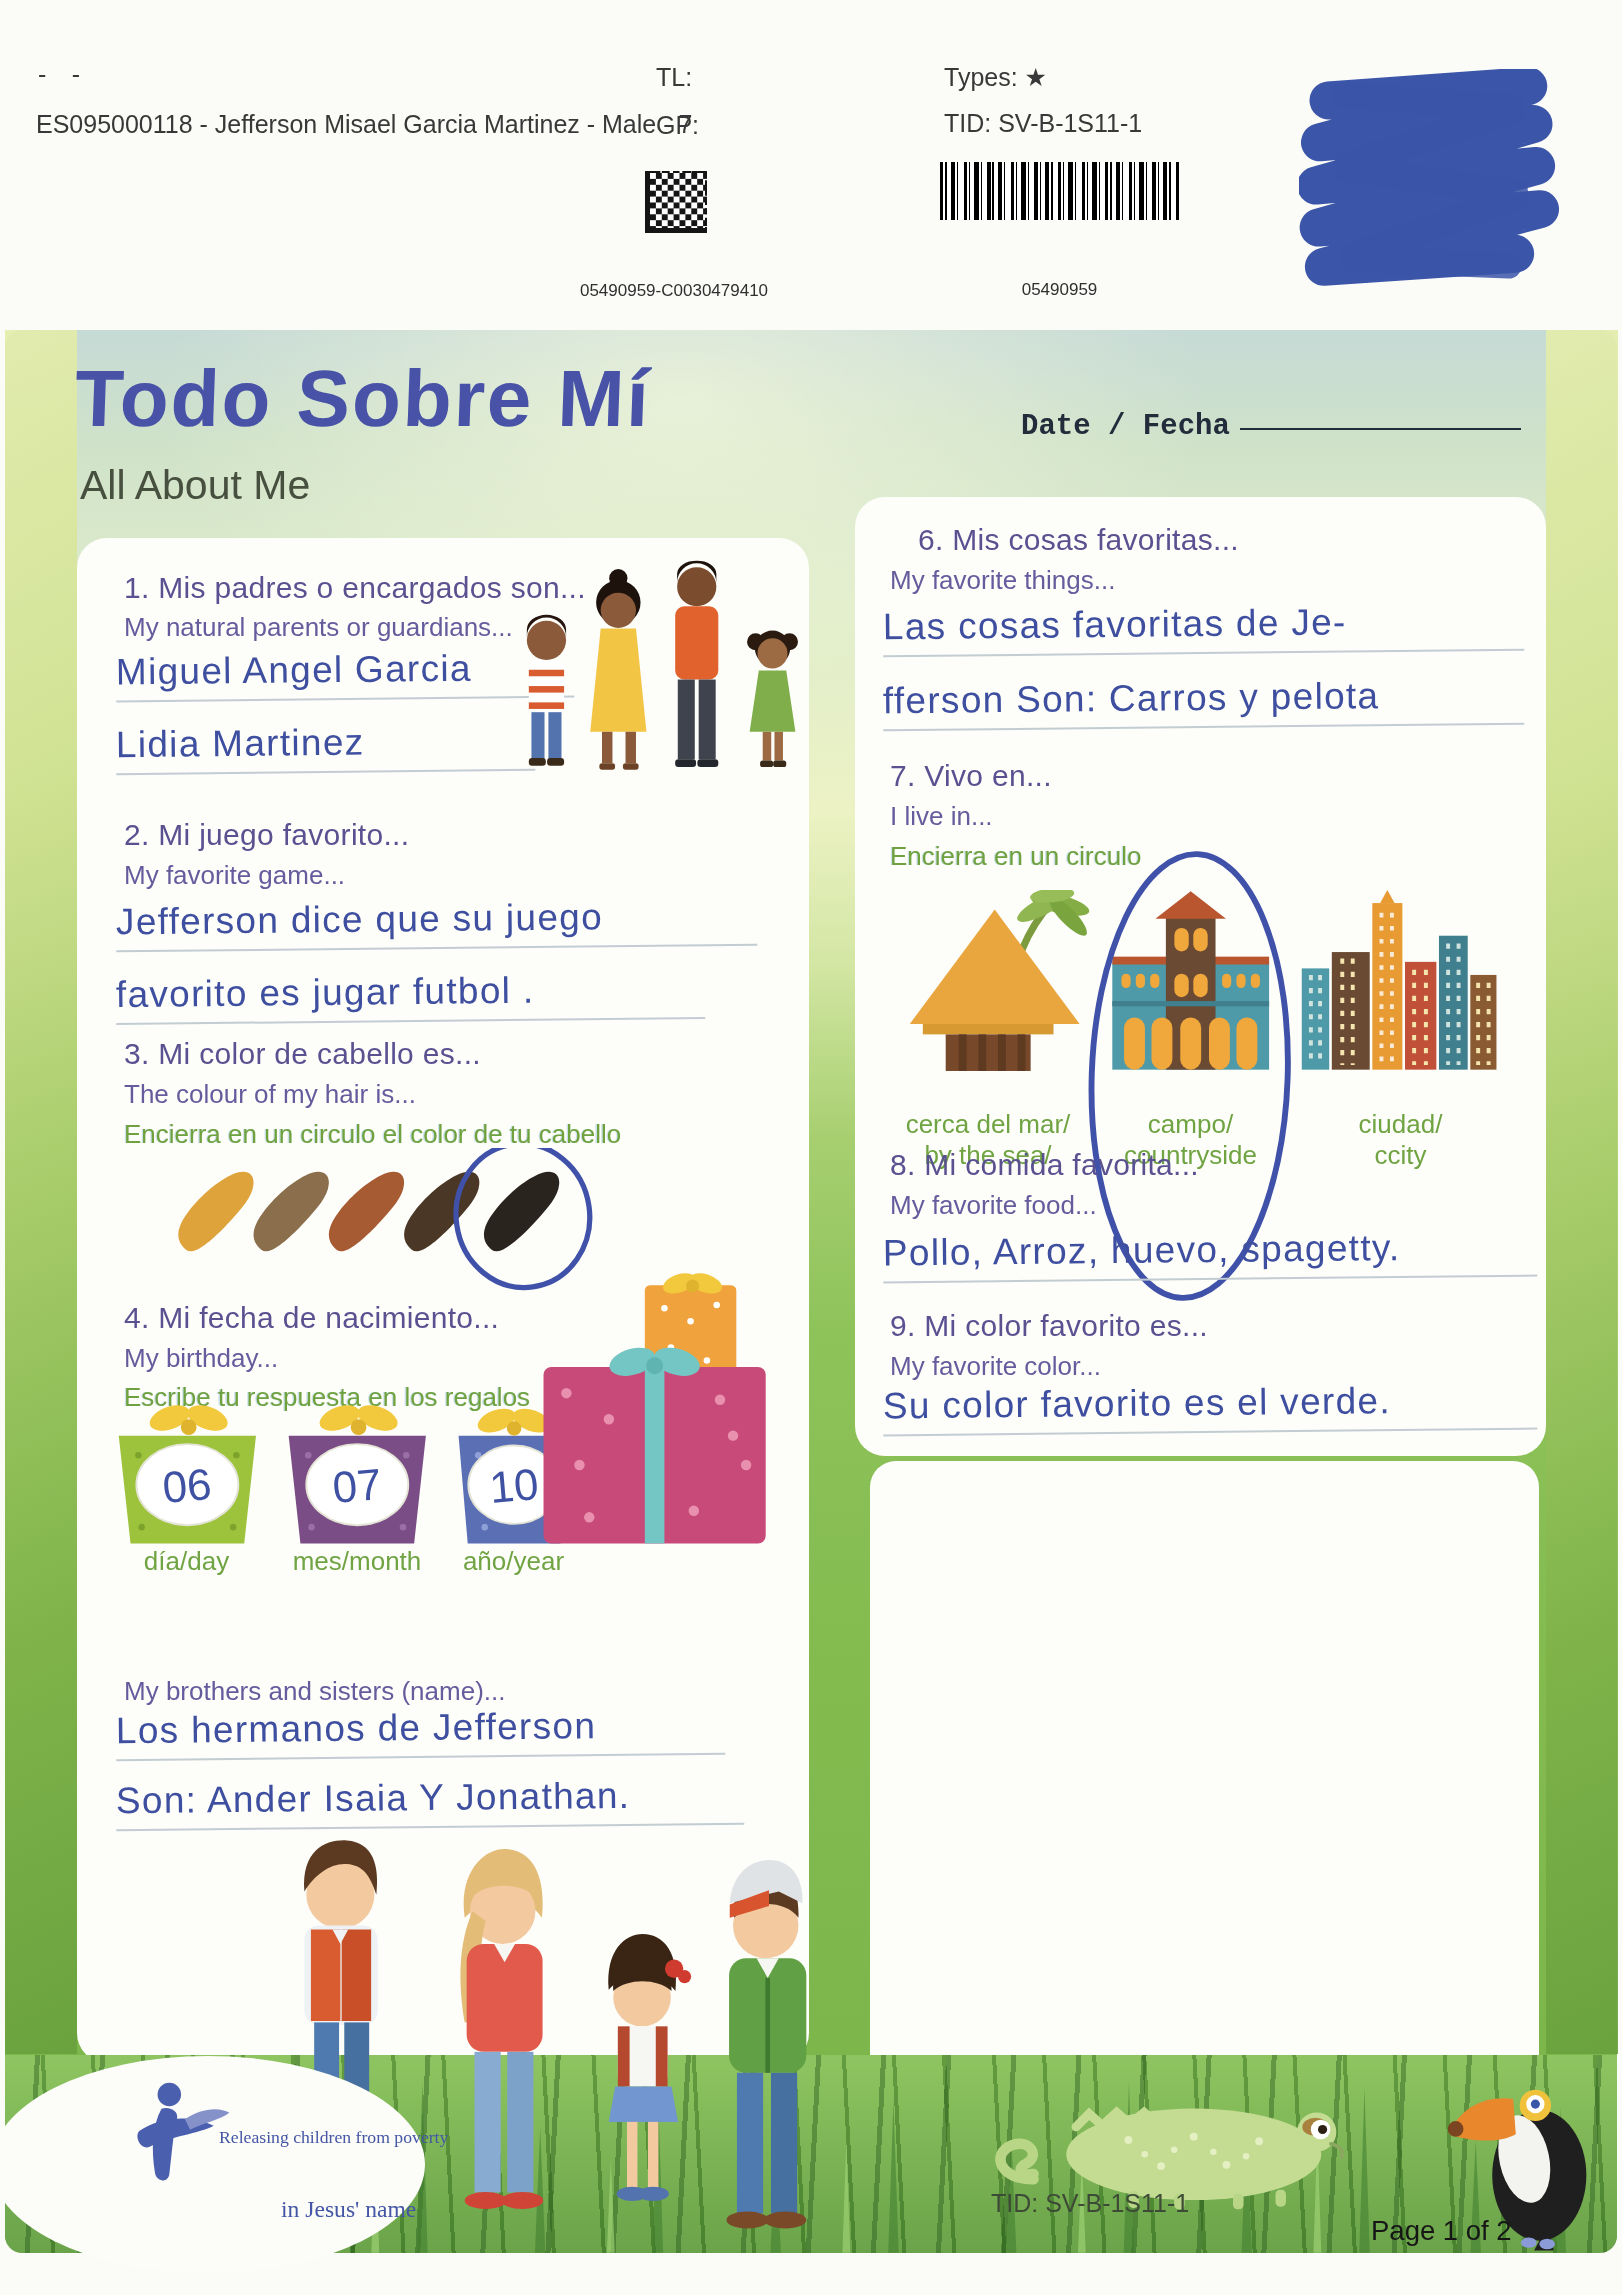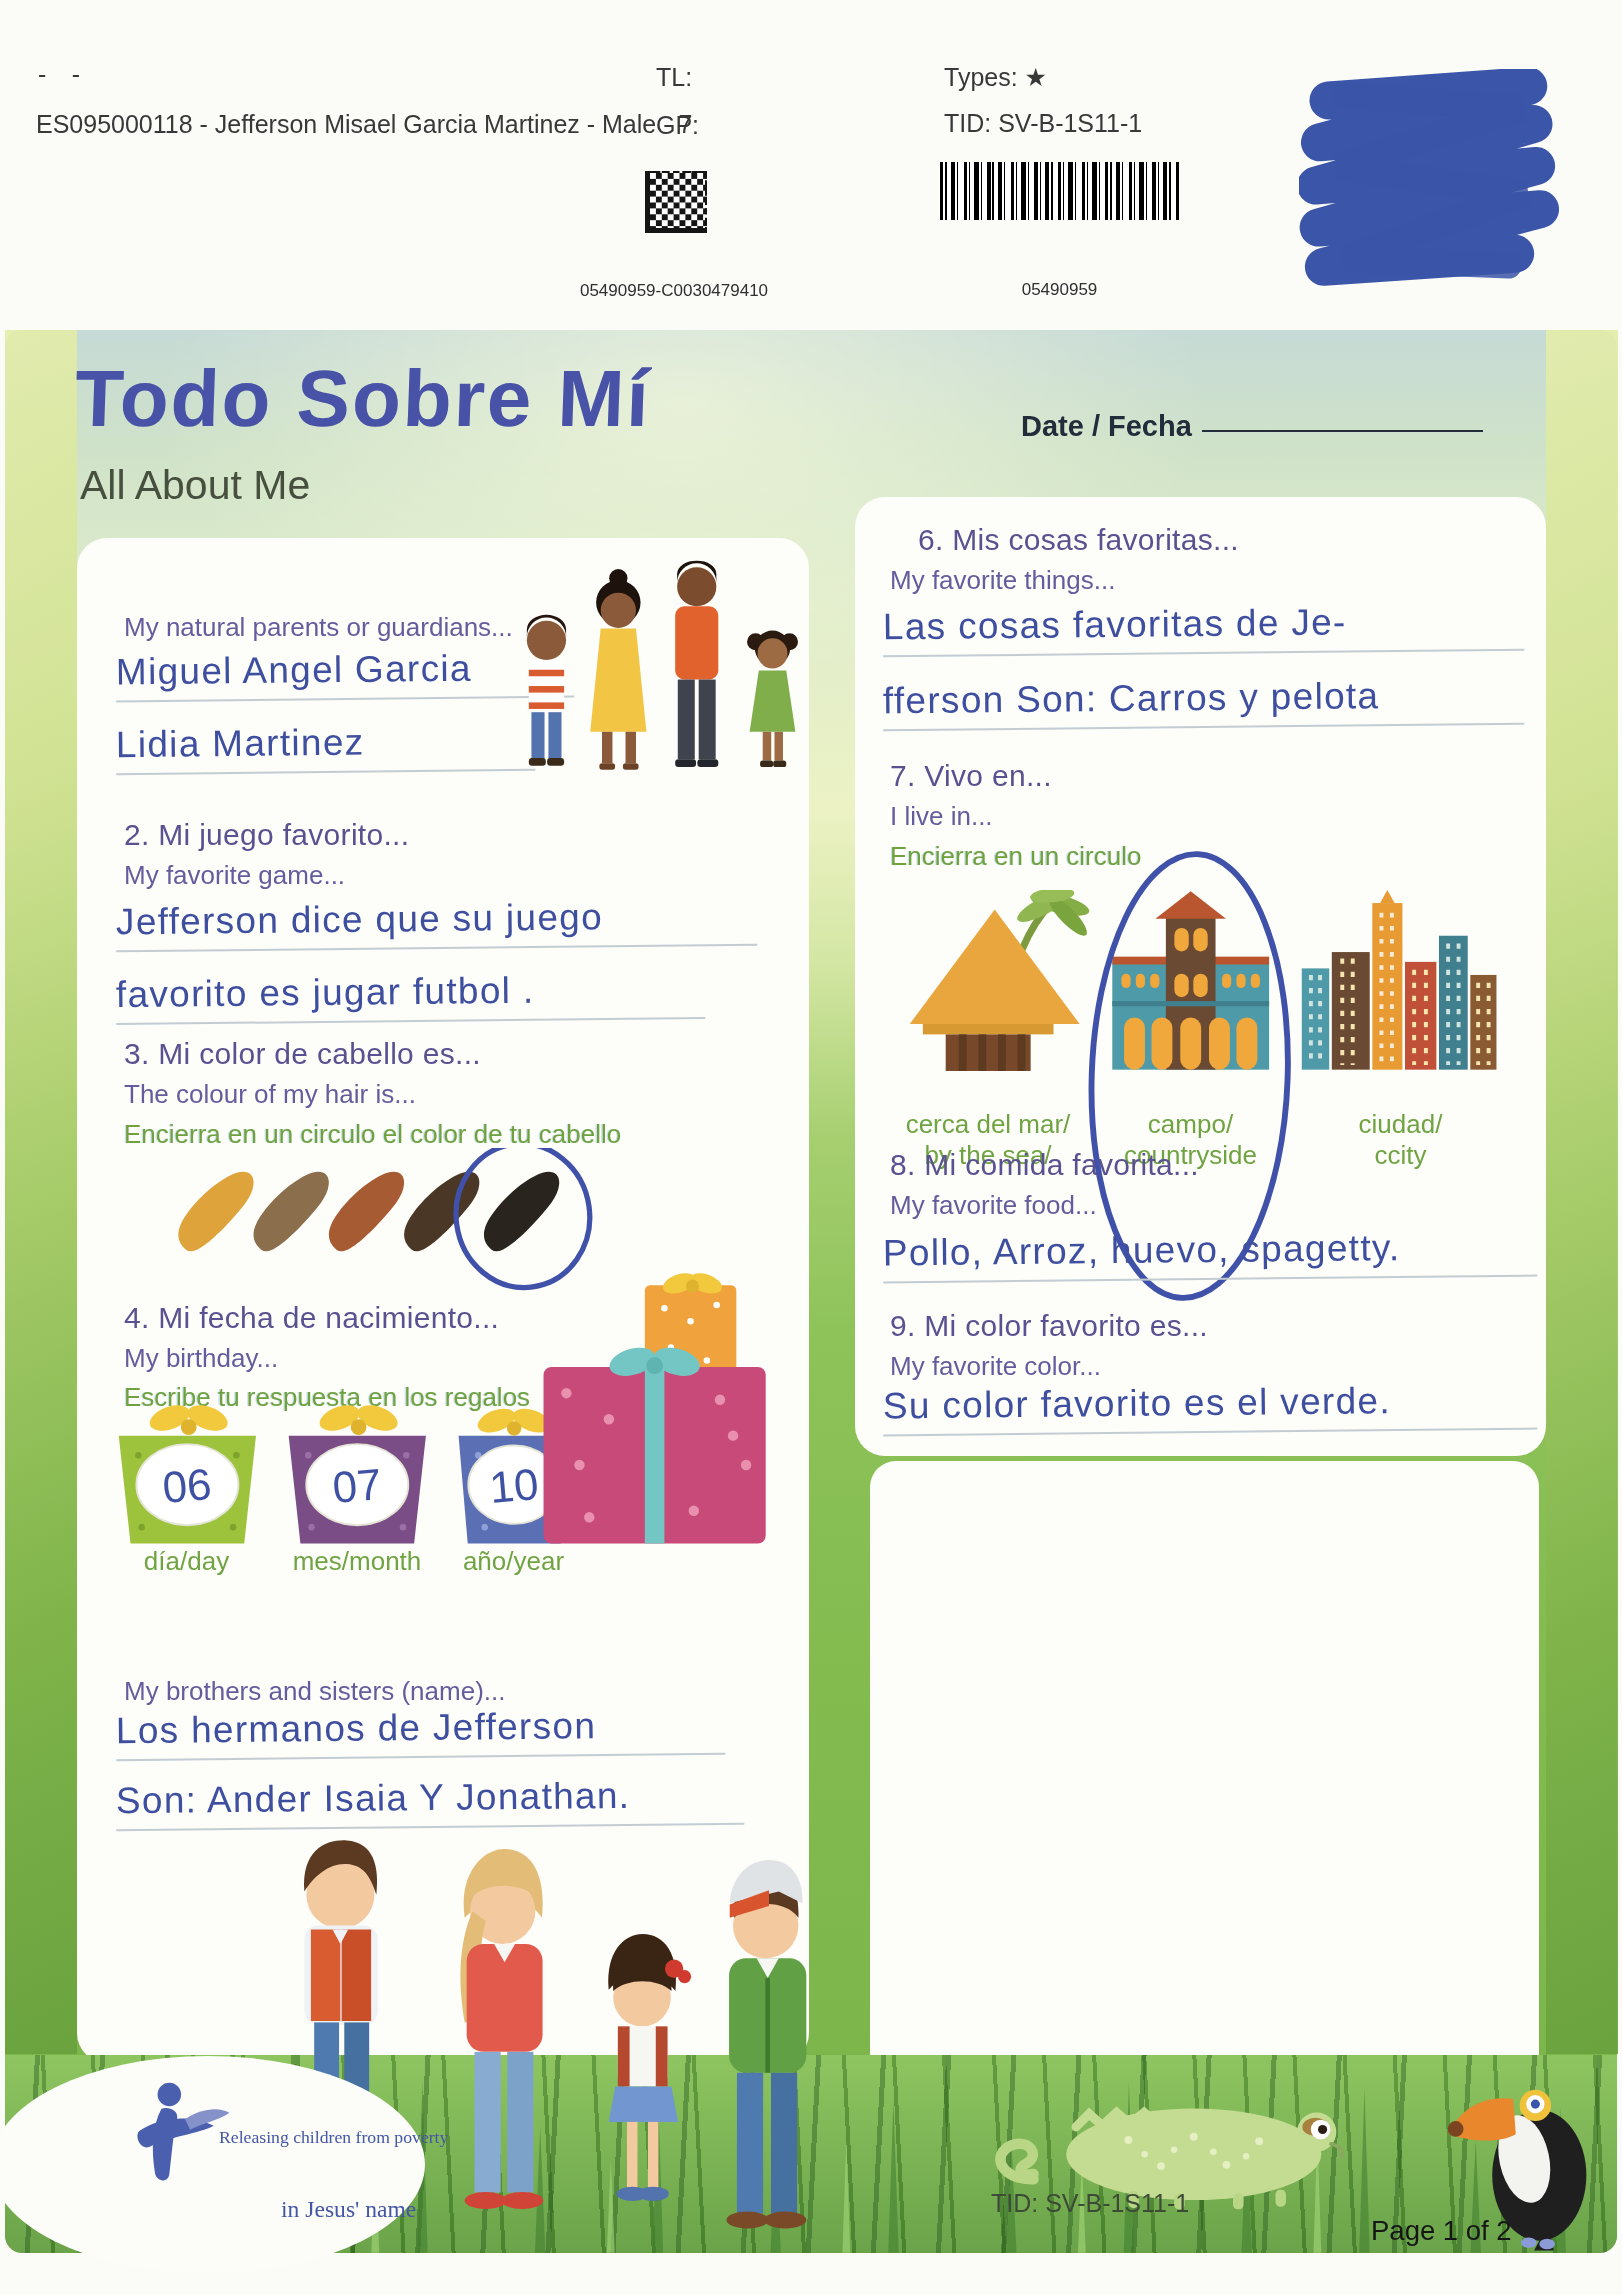--- a/index.html
+++ b/index.html
@@ -27,21 +27,21 @@
       opacity:.9;}
   .grass{position:absolute;left:5.2px;top:2055px;width:1612px;height:198px;border-radius:0 0 17px 17px;
       background:
         repeating-linear-gradient(93deg, rgba(31,82,23,0) 0 30px, rgba(31,82,23,.40) 30px 35px, rgba(31,82,23,0) 35px 65px),
         repeating-linear-gradient(87deg, rgba(255,255,255,.07) 0 46px, rgba(20,70,15,.30) 46px 50px),
         linear-gradient(#86c155,#5f9c3c);}
   .panel{position:absolute;background:#fdfdf9;border-radius:30px;}
   
   .title-es{font-size:80px;font-weight:bold;color:#4853a8;letter-spacing:2px;transform:skewX(-2deg);}
   .title-en{font-size:41px;color:#474f3f;}
-  .datefecha{font-family:Liberation Sans, sans-serif;font-weight:bold;font-size:29px;color:#222c3a;}
+  .datefecha{font-family:Liberation Mono, monospace;font-weight:bold;font-size:29px;color:#222c3a;}
   .dateline{display:inline-block;width:281px;height:2.6px;background:#222c3a;margin-left:10.5px;vertical-align:3.9px;}
   .qh{font-size:30px;font-weight:500;color:#5a5191;letter-spacing:0.3px;}
   .qs{font-size:26px;color:#655c9d;}
   .qi{font-size:26px;color:#6fa23f;text-shadow:-1.3px 0 0 rgba(90,160,200,.30);}
   .hw{font-size:37px;color:#3f4fa0;letter-spacing:1.3px;font-weight:500;transform:rotate(-.6deg);white-space:nowrap;}
   .hwl{border-bottom:2.6px solid #c3ccd2;padding-bottom:6.5px;}
   .glabel{font-size:26px;color:#70a443;text-align:center;line-height:1.2;}
   .hand-num{font-size:44px;color:#3f51a3;text-align:center;transform:rotate(-5deg);font-weight:500;}
   .trans{font-size:31px;line-height:1.65;color:#141414;}
   .ftid{font-size:25px;color:#3c4a36;}
@@ -79,20 +79,21 @@
   <div class="edge-strip" style="left:1546px;top:330px;height:1724px;"></div>
 
   <div class="abs title-es" style="left:75px;top:353px;">Todo Sobre Mí</div>
   <div class="abs title-en" style="left:80px;top:462px;">All About Me</div>
   <div class="abs" style="left:1021px;top:410px;">
     <span class="datefecha">Date / Fecha</span><span class="dateline"></span>
   </div>
 
   <div class="panel" style="left:77px;top:538px;width:732px;height:1525px;"></div>
 
+  <div class="abs qh" style="left:124px;top:571px;">1. Mis padres o encargados son...</div>
   <div class="abs qs" style="left:124px;top:612px;">My natural parents or guardians...</div>
   <div class="abs hw hwl" style="left:116px;top:649px;width:458px;">Miguel Angel Garcia</div>
   <div class="abs hw hwl" style="left:116px;top:722px;width:419px;">Lidia Martinez</div>
   <svg class="abs" style="left:504px;top:542px;" width="294" height="262" viewBox="0 0 450 400">
 
     <circle cx="65" cy="150" r="30" fill="#8a5a3b"></circle>
       <path d="M35,145 a30,30 0 0 1 60,0 l0,-12 a30,22 0 0 0 -60,0 Z" fill="#26150e"></path>
     <rect x="38" y="180" width="54" height="80" rx="12" fill="#ffffff"></rect>
     <rect x="38" y="195" width="54" height="10" fill="#d95c31"></rect>
       <rect x="38" y="220" width="54" height="10" fill="#d95c31"></rect>

